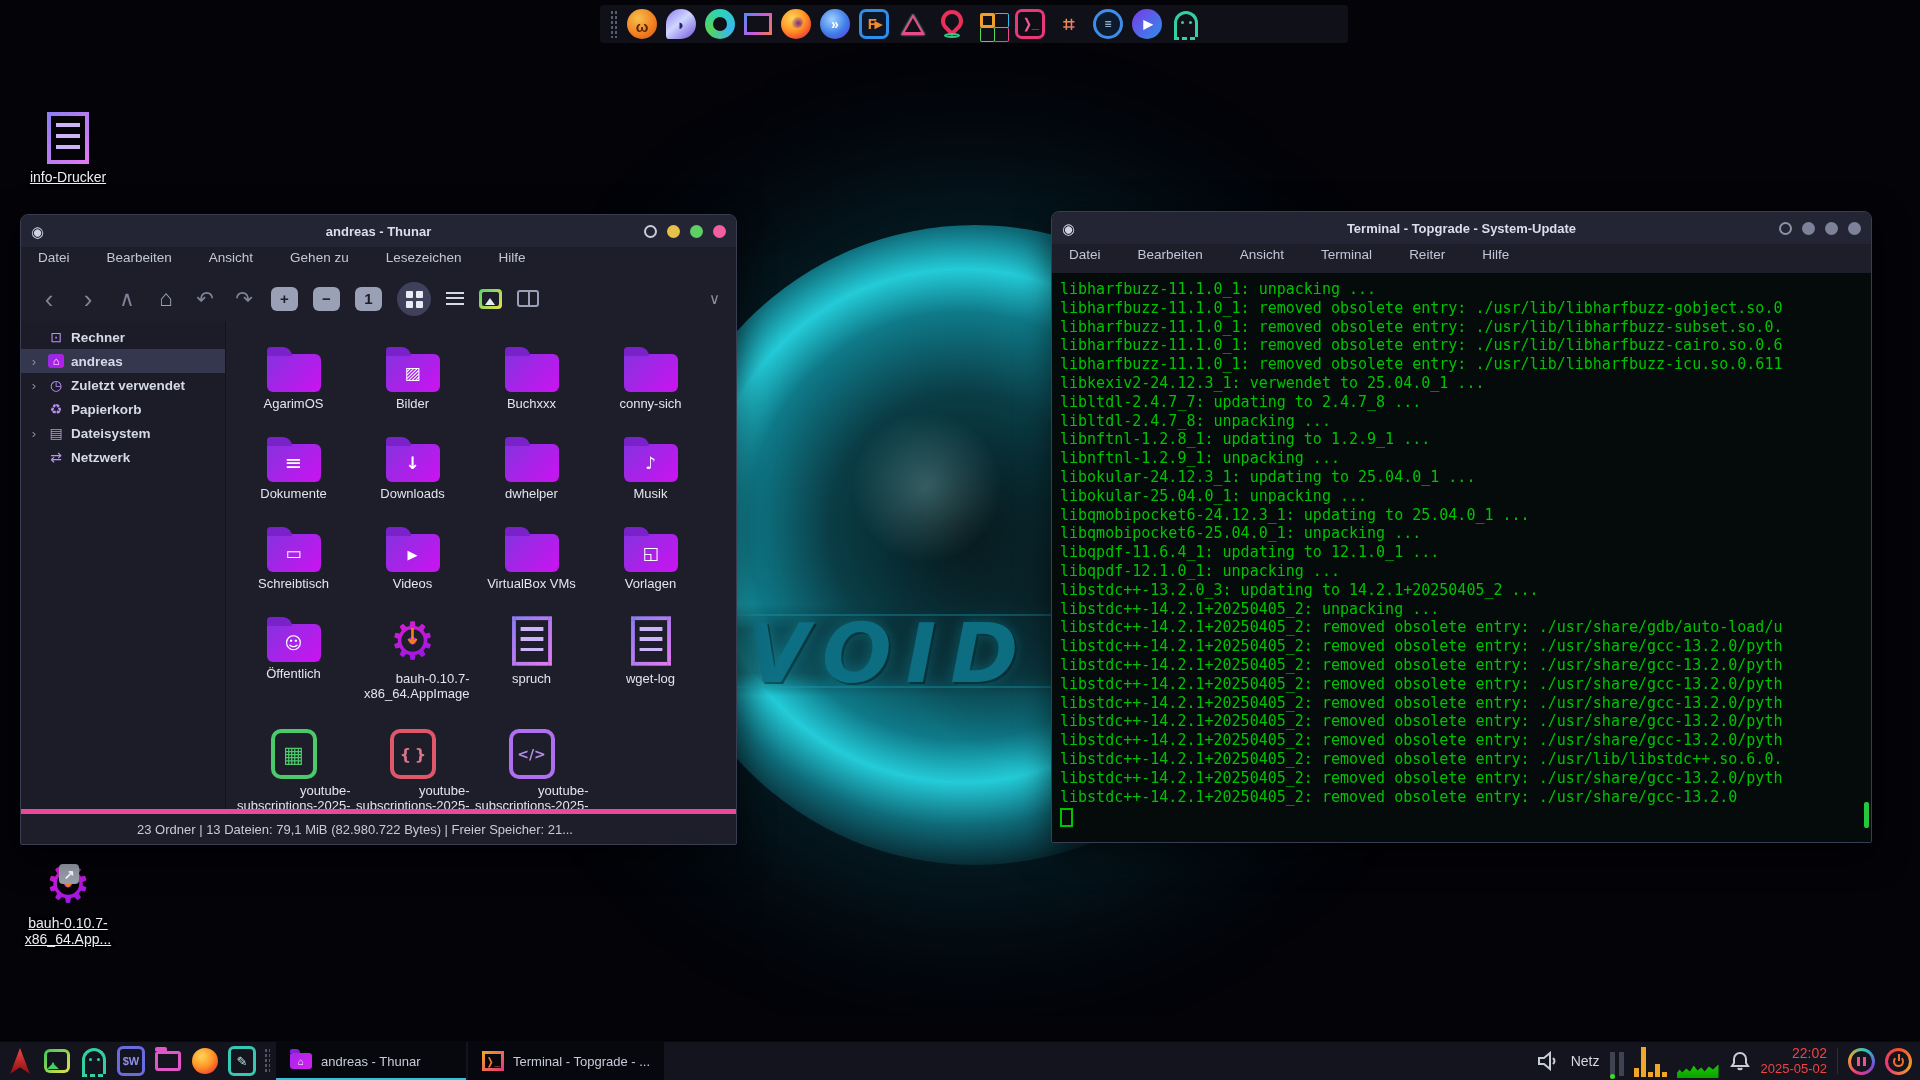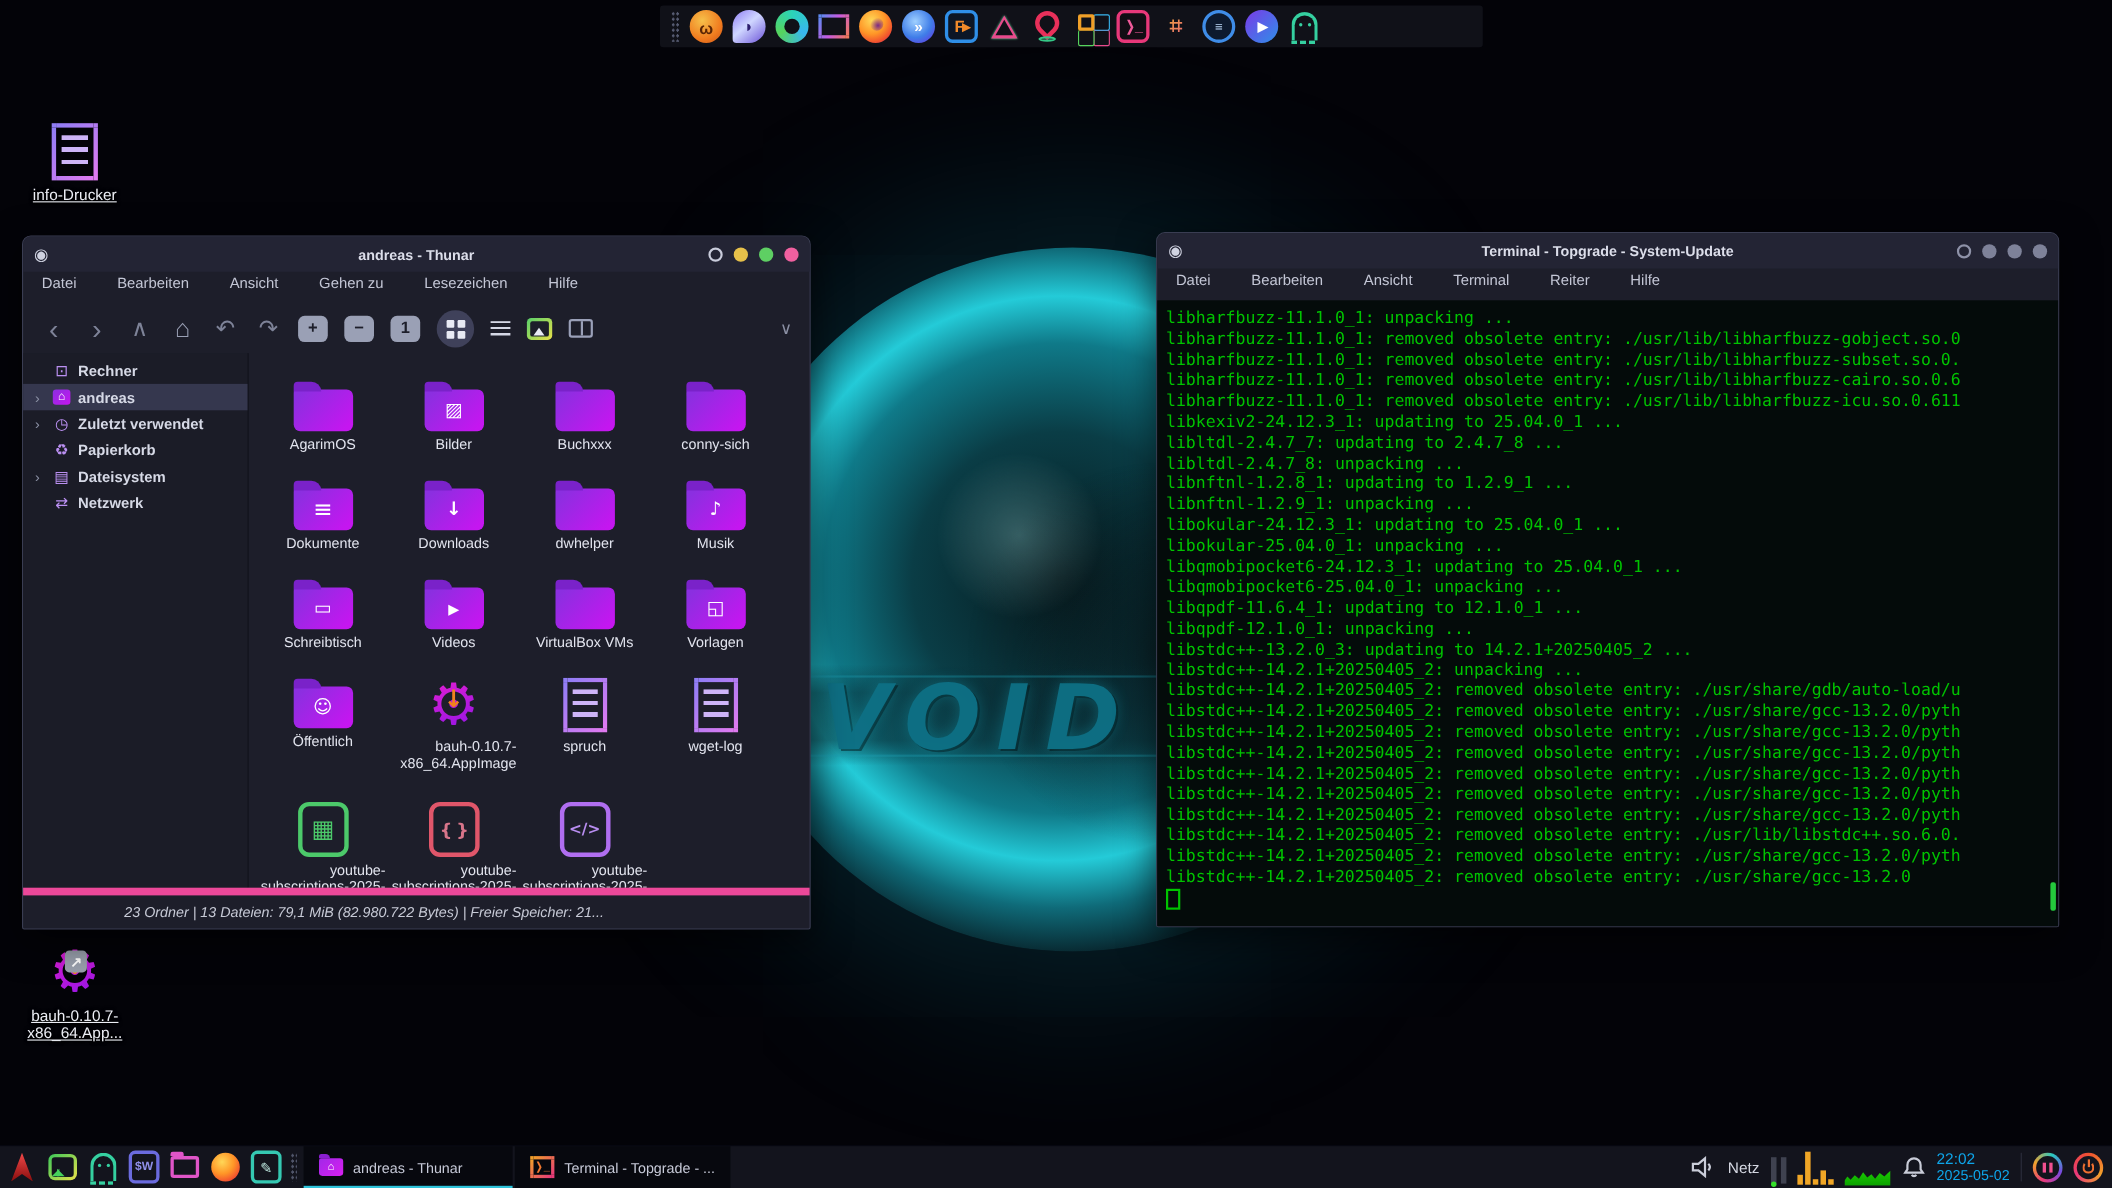--- a/index.html
+++ b/index.html
@@ -142,22 +142,22 @@
   .em-public::after{content:"☺"}
   .filebadge{width:46px;height:50px;border-radius:10px;display:flex;align-items:center;justify-content:center;
     font-weight:bold;box-sizing:border-box;font-family:"DejaVu Sans",sans-serif;}
   .fb-csv{border:4px solid #4cc96a;color:#4cc96a;font-size:22px;}
   .fb-csv::after{content:"▦"}
   .fb-json{border:4px solid #e0566a;color:#d8758a;font-size:16px;}
   .fb-json::after{content:"{ }";letter-spacing:-1px}
   .fb-opml{border:4px solid #b06ef0;color:#b88df0;font-size:14px;}
   .fb-opml::after{content:"</>"}
   .mini-doc{transform:scale(.95)}
-  .statusbar{height:30px;border-top:7px solid #ec4899;display:flex;align-items:center;flex:0 0 auto;
-    color:#c7cad6;font-size:13px;padding-left:92px;font-style:italic;}
+  .statusbar{height:30px;border-top:5px solid #ec4899;display:flex;align-items:center;flex:0 0 auto;
+    color:#c7cad6;font-size:13px;padding-left:116px;}
   
   .terminal{left:1051px;top:211px;width:821px;height:632px;}
   .term-content{flex:1;background:rgba(2,9,7,0.90);position:relative;padding:7px 0 0 8px;overflow:hidden;min-height:0;}
   .tline{font-family:"DejaVu Sans Mono", monospace;font-size:15px;line-height:18.8px;color:#00c300;white-space:pre;}
   .cursor{width:9px;height:15px;border:2px solid #00c300;margin-top:2px;}
   .term-scroll{position:absolute;right:2px;top:529px;width:5px;height:26px;background:#24c83c;border-radius:2px;}
   
   .taskbar{position:absolute;left:0;right:0;bottom:0;height:39px;background:#13141d;z-index:20;
     display:flex;align-items:center;box-sizing:border-box;border-top:1px solid #060710;}
   .launchers{display:flex;align-items:center;gap:9px;padding:0 8px 0 6px;}
@@ -189,21 +189,21 @@
   .tray svg{display:block}
   .netz{color:#d5d8e2;font-size:14px;}
   .grey-bars{display:flex;gap:4px;align-items:flex-end;height:30px;position:relative;}
   .grey-bars i{width:5px;height:24px;background:#3f4250;display:block;}
   .grey-bars::after{content:"";position:absolute;left:0;bottom:-3px;width:5px;height:5px;border-radius:50%;background:#35e02a;}
   .amber-bars{display:flex;gap:2px;align-items:flex-end;height:32px;}
   .amber-bars i{width:5px;background:#f0a626;display:block;}
   .ab1{height:9px}.ab2{height:30px}.ab3{height:5px}.ab4{height:13px}.ab5{height:5px}
   .net-graph{width:42px;height:20px;background:linear-gradient(#21e000,#0ba000);align-self:flex-end;margin-bottom:2px;
     clip-path:polygon(0 78%,7% 58%,14% 72%,23% 52%,32% 68%,41% 38%,50% 62%,59% 48%,67% 68%,77% 42%,87% 58%,100% 32%,100% 100%,0 100%);}
-  .clock{display:flex;flex-direction:column;align-items:flex-start;line-height:15px;color:#0ea5e9;}
+  .clock{display:flex;flex-direction:column;align-items:flex-end;line-height:15px;color:#ef4444;}
   .clock .t{font-size:14px}.clock .d{font-size:13px}
   .tray-sep{width:1px;height:26px;background:#2c2e3e;}
   .ring{width:27px;height:27px;border-radius:50%;position:relative;display:flex;align-items:center;justify-content:center;}
   .ring::before{content:"";position:absolute;inset:3px;border-radius:50%;background:#13141d;}
   .ring-pause{background:conic-gradient(from 200deg,#e83a7a,#f0a02c,#28c8c0,#7a4ae0,#e83a7a);}
   .ring-pause::after{content:"";position:relative;width:3px;height:9px;background:#f05090;box-shadow:6px 0 #f05090;margin-left:-6px;z-index:2;}
   .ring-power{background:conic-gradient(from 120deg,#f0a02c,#e8387a,#f05030,#f0a02c);}
   .ring-power .pw{position:relative;z-index:2;width:11px;height:11px;border:2px solid #f07030;border-top-color:transparent;border-radius:50%;box-sizing:border-box;}
   .ring-power .pw::after{content:"";position:absolute;left:50%;top:-4px;transform:translateX(-50%);width:2px;height:7px;background:#f07030;}
 </style>
@@ -440,21 +440,21 @@
       <span class="mi">Reiter</span>
       <span class="mi">Hilfe</span>
     </div>
   <div class="term-content" id="term-content">
     <div class="term-scroll"></div>
   <div class="tline">libharfbuzz-11.1.0_1: unpacking ...</div>
       <div class="tline">libharfbuzz-11.1.0_1: removed obsolete entry: ./usr/lib/libharfbuzz-gobject.so.0</div>
       <div class="tline">libharfbuzz-11.1.0_1: removed obsolete entry: ./usr/lib/libharfbuzz-subset.so.0.</div>
       <div class="tline">libharfbuzz-11.1.0_1: removed obsolete entry: ./usr/lib/libharfbuzz-cairo.so.0.6</div>
       <div class="tline">libharfbuzz-11.1.0_1: removed obsolete entry: ./usr/lib/libharfbuzz-icu.so.0.611</div>
-      <div class="tline">libkexiv2-24.12.3_1: updating to 25.04.0_1 ...</div>
+      <div class="tline">libkexiv2-24.12.3_1: verwendet to 25.04.0_1 ...</div>
       <div class="tline">libltdl-2.4.7_7: updating to 2.4.7_8 ...</div>
       <div class="tline">libltdl-2.4.7_8: unpacking ...</div>
       <div class="tline">libnftnl-1.2.8_1: updating to 1.2.9_1 ...</div>
       <div class="tline">libnftnl-1.2.9_1: unpacking ...</div>
       <div class="tline">libokular-24.12.3_1: updating to 25.04.0_1 ...</div>
       <div class="tline">libokular-25.04.0_1: unpacking ...</div>
       <div class="tline">libqmobipocket6-24.12.3_1: updating to 25.04.0_1 ...</div>
       <div class="tline">libqmobipocket6-25.04.0_1: unpacking ...</div>
       <div class="tline">libqpdf-11.6.4_1: updating to 12.1.0_1 ...</div>
       <div class="tline">libqpdf-12.1.0_1: unpacking ...</div>

